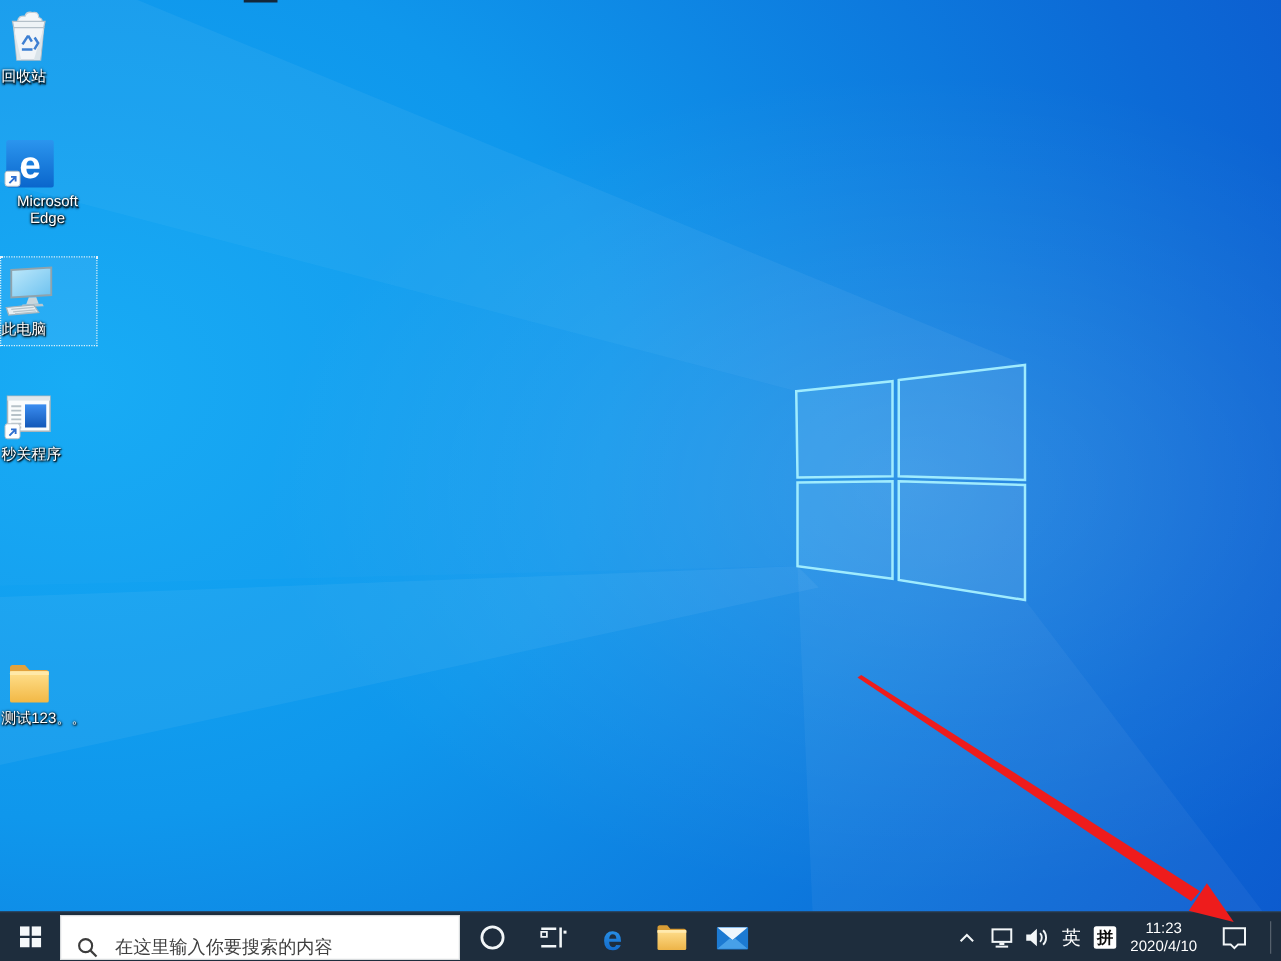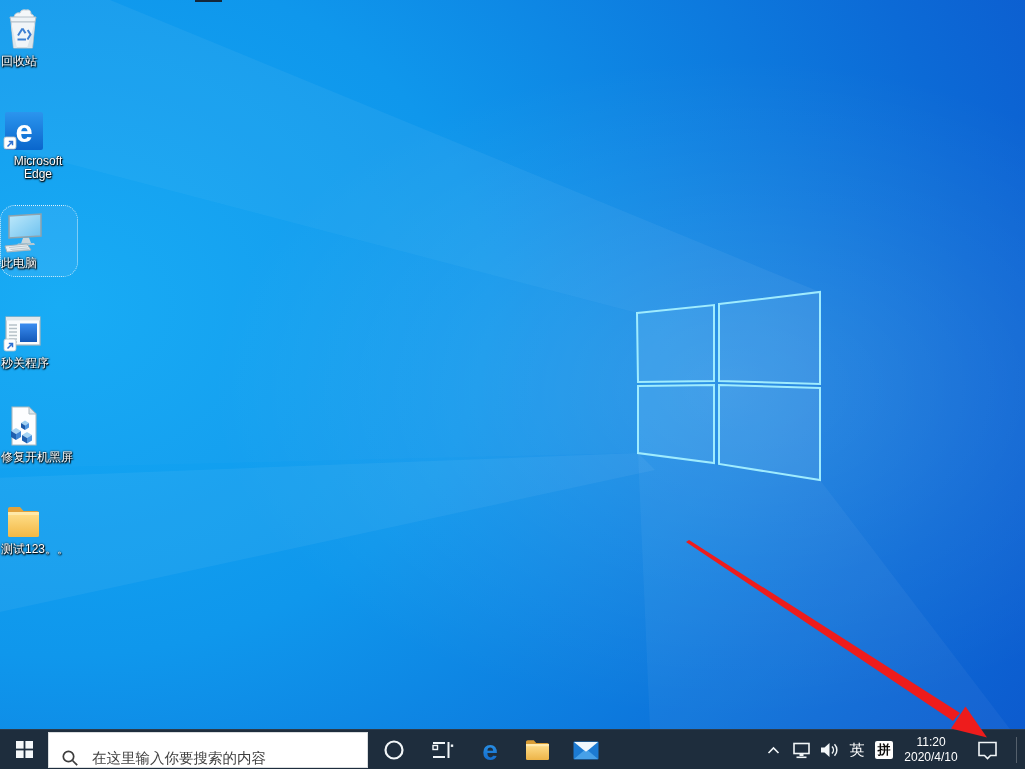--- a/index.html
+++ b/index.html
@@ -10,21 +10,21 @@
   }
   
   .desktop{position:absolute;left:0;top:0;width:1025px;height:729px;
     background:radial-gradient(130% 150% at 6% 42%, #14abf5 0%, #0f97ec 32%, #0c6ad6 68%, #0d48c5 100%);
   }
   .wallpaper-fx{position:absolute;left:0;top:0;pointer-events:none;}
   .top-mark{position:absolute;left:195px;top:0;width:27px;height:2px;background:#14273a;}
   
   .icon-cell{position:absolute;left:1px;width:76px;display:flex;flex-direction:column;
     align-items:flex-start;padding-top:4px;box-sizing:border-box;cursor:default;}
-  .icon-cell.selected{outline:1px dotted #e3f1fa;background:rgba(140,200,255,0.14);border-radius:14px;}
+  .icon-cell.selected{outline:1px dotted #e3f1fa;background:rgba(140,200,255,0.14);}
   .icon-img{width:44px;height:44px;flex:none;}
   .icon-label{margin-top:3px;font-size:12px;line-height:13px;color:#fff;text-align:center;
     text-shadow:0 1px 2px #000,0 0 2px #000,1px 1px 1px rgba(0,0,0,.85);max-width:74px;word-break:break-word;}
   
   .arrow-svg{position:absolute;left:0;top:0;z-index:60;pointer-events:none;}
   
   .taskbar{position:absolute;left:0;bottom:0;width:1025px;height:40px;background:#1e2d3d;
     border-top:1px solid rgba(255,255,255,0.07);box-sizing:border-box;display:flex;align-items:center;z-index:40;}
   .start-btn{width:48px;height:40px;display:flex;align-items:center;justify-content:center;flex:none;}
   .search-box{position:absolute;left:48px;top:2px;width:320px;height:36px;background:#fff;
@@ -135,40 +135,22 @@
       <rect x="5" y="7" width="34" height="28" fill="#fafcfd" stroke="#a9b6bd" stroke-width="1.2"></rect>
       <rect x="5" y="7" width="34" height="3.5" fill="#dfe7ec"></rect>
       <path d="M8,15 h8 M8,18.5 h8 M8,22 h8 M8,25.5 h8 M8,29 h8 M8,32 h8" stroke="#b6c1c8" stroke-width="1.5" fill="none"></path>
       <rect x="19" y="13.5" width="17" height="18.5" fill="url(#gPane)"></rect>
       <rect x="3" y="29" width="12" height="12" rx="2" fill="#ffffff" stroke="#b9c2c8" stroke-width="0.8"></rect>
       <path d="M6.5,38.5 L11.5,33.5 M11.5,37.2 v-3.7 h-3.7" stroke="#2f6fd0" stroke-width="1.5" fill="none"></path>
     </svg>
     <div class="icon-label">秒关程序</div>
   </div>
 
-  <div class="icon-cell" style="top:400px;">
-    <svg class="icon-img" viewBox="0 0 44 44">
-      <path d="M11,3 h17 l7,7 v31 h-24 z" fill="#fdfeff" stroke="#adb9c0" stroke-width="1.1"></path>
-      <path d="M28,3 l7,7 h-7 z" fill="#dde7ec" stroke="#adb9c0" stroke-width="1"></path>
-      <g>
-        <polygon points="20,19 24,16.5 28,19 24,21.5" fill="#9fd0f2"></polygon>
-        <polygon points="20,19 20,23.5 24,26 24,21.5" fill="#1c5aa8"></polygon>
-        <polygon points="28,19 28,23.5 24,26 24,21.5" fill="#4e95e0"></polygon>
-        <polygon points="10,27 15,24 20,27 15,30" fill="#a6d4f5"></polygon>
-        <polygon points="10,27 10,33 15,36 15,30" fill="#1f5fae"></polygon>
-        <polygon points="20,27 20,33 15,36 15,30" fill="#3f86d6"></polygon>
-        <polygon points="21,31 26,28 31,31 26,34" fill="#a6d4f5"></polygon>
-        <polygon points="21,31 21,36.5 26,39.5 26,34" fill="#1f5fae"></polygon>
-        <polygon points="31,31 31,36.5 26,39.5 26,34" fill="#4e95e0"></polygon>
-      </g>
-    </svg>
-    <div class="icon-label">修复开机黑屏</div>
-  </div>
-
-  <div class="icon-cell" style="top:492px;">
+
+  <div class="icon-cell" style="top:517px;">
     <svg class="icon-img" viewBox="0 0 44 44">
       <defs>
           <linearGradient id="gFold" x1="0" y1="0" x2="0" y2="1">
         <stop offset="0" stop-color="#ffe08d"></stop>
             <stop offset="1" stop-color="#f2b845"></stop>
       </linearGradient>
         </defs>
       <path d="M7,13 c0,-1.2 0.9,-2 2,-2 h10 l3.5,4 h13.5 c1.1,0 2,0.9 2,2 v2 h-31 z" fill="#e2a23c"></path>
       <rect x="7" y="16" width="31" height="25" rx="1.5" fill="url(#gFold)"></rect>
       <rect x="7" y="16" width="31" height="3" fill="#ffe9a8"></rect>
@@ -270,21 +252,21 @@
         <polygon points="1,5.5 4.5,5.5 9.5,1 9.5,15 4.5,10.5 1,10.5" fill="#f2f6f8"></polygon>
         <path d="M12,4.5 a5,5 0 0 1 0,7" fill="none" stroke="#f2f6f8" stroke-width="1.5"></path>
         <path d="M14.5,2.2 a8.3,8.3 0 0 1 0,11.6" fill="none" stroke="#f2f6f8" stroke-width="1.5"></path>
       </svg>
     </div>
     <div class="tray-btn lang-text" style="width:26px;">英</div>
     <div class="tray-btn" style="width:28px;">
       <div class="ime-box">拼</div>
     </div>
     <div class="tray-btn clock" style="width:66px;flex-direction:column;">
-      <div>11:20</div>
+      <div>11:23</div>
       <div>2020/4/10</div>
     </div>
     <div class="tray-btn" style="width:46px;">
       <svg width="21" height="19" viewBox="0 0 21 19">
         <path d="M2,1.5 h17 v13 h-5.5 l-3,3 l-3,-3 h-5.5 z" fill="none" stroke="#f2f6f8" stroke-width="1.6"></path>
       </svg>
     </div>
     <div class="tray-divider"></div>
     <div class="show-desktop"></div>
   </div>

